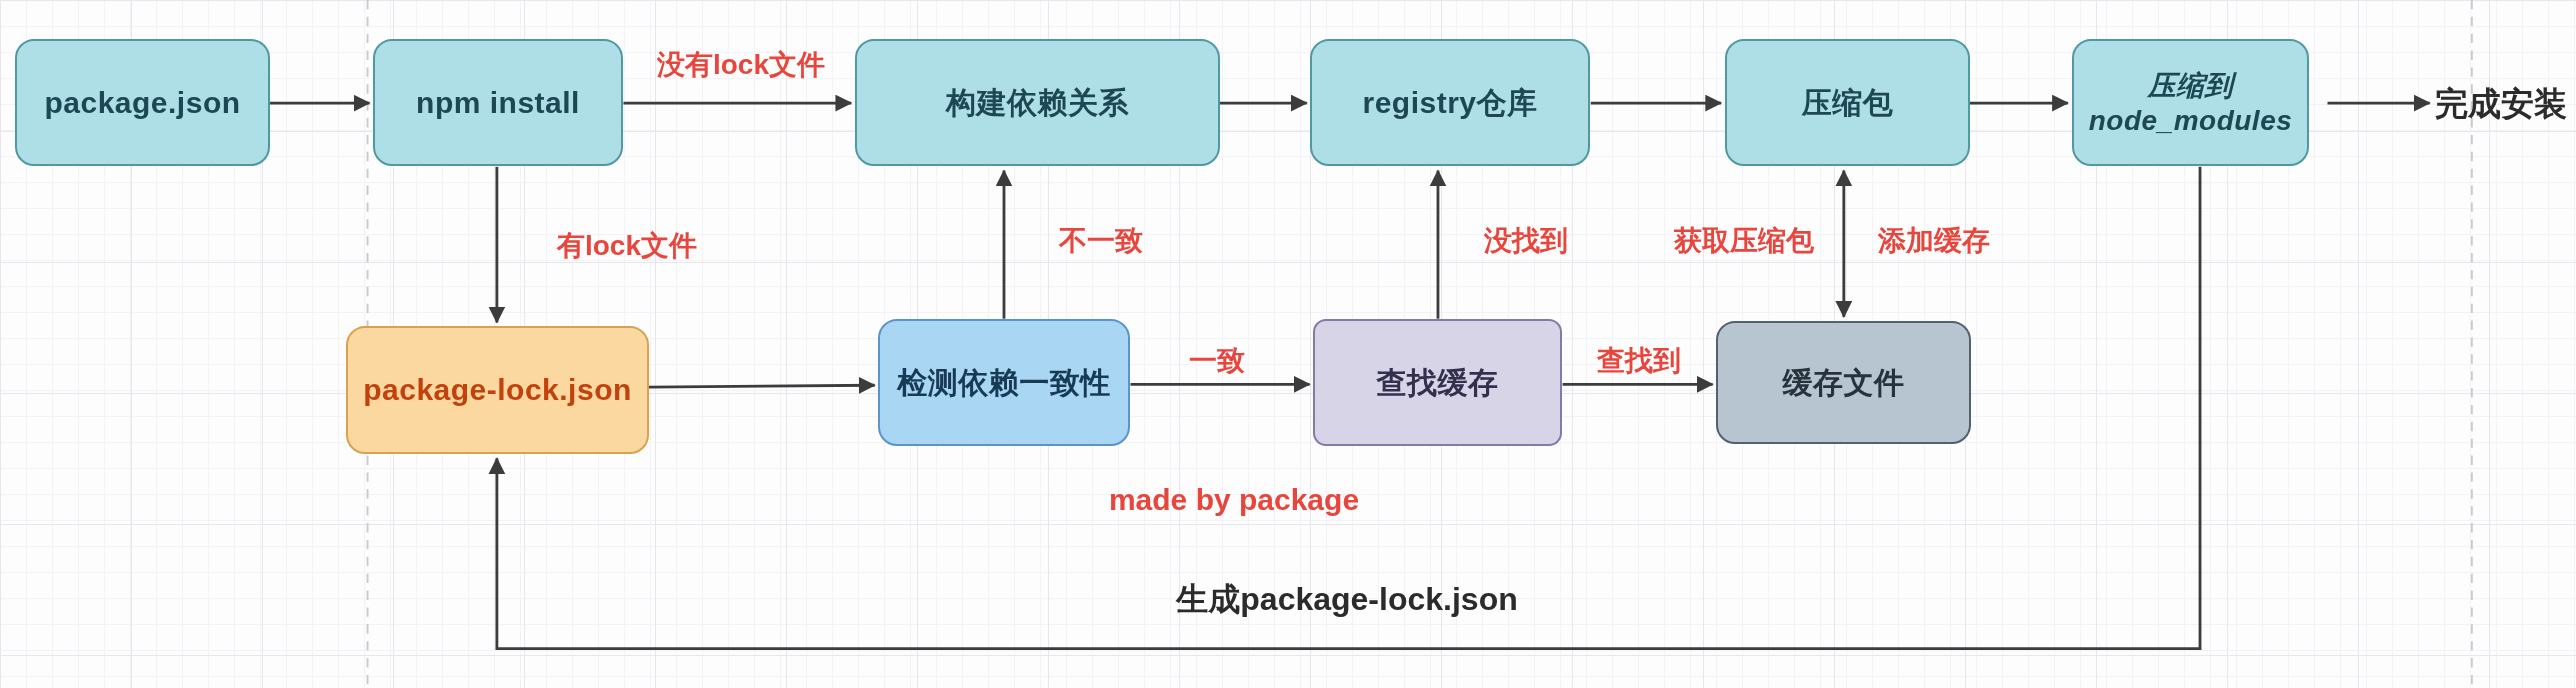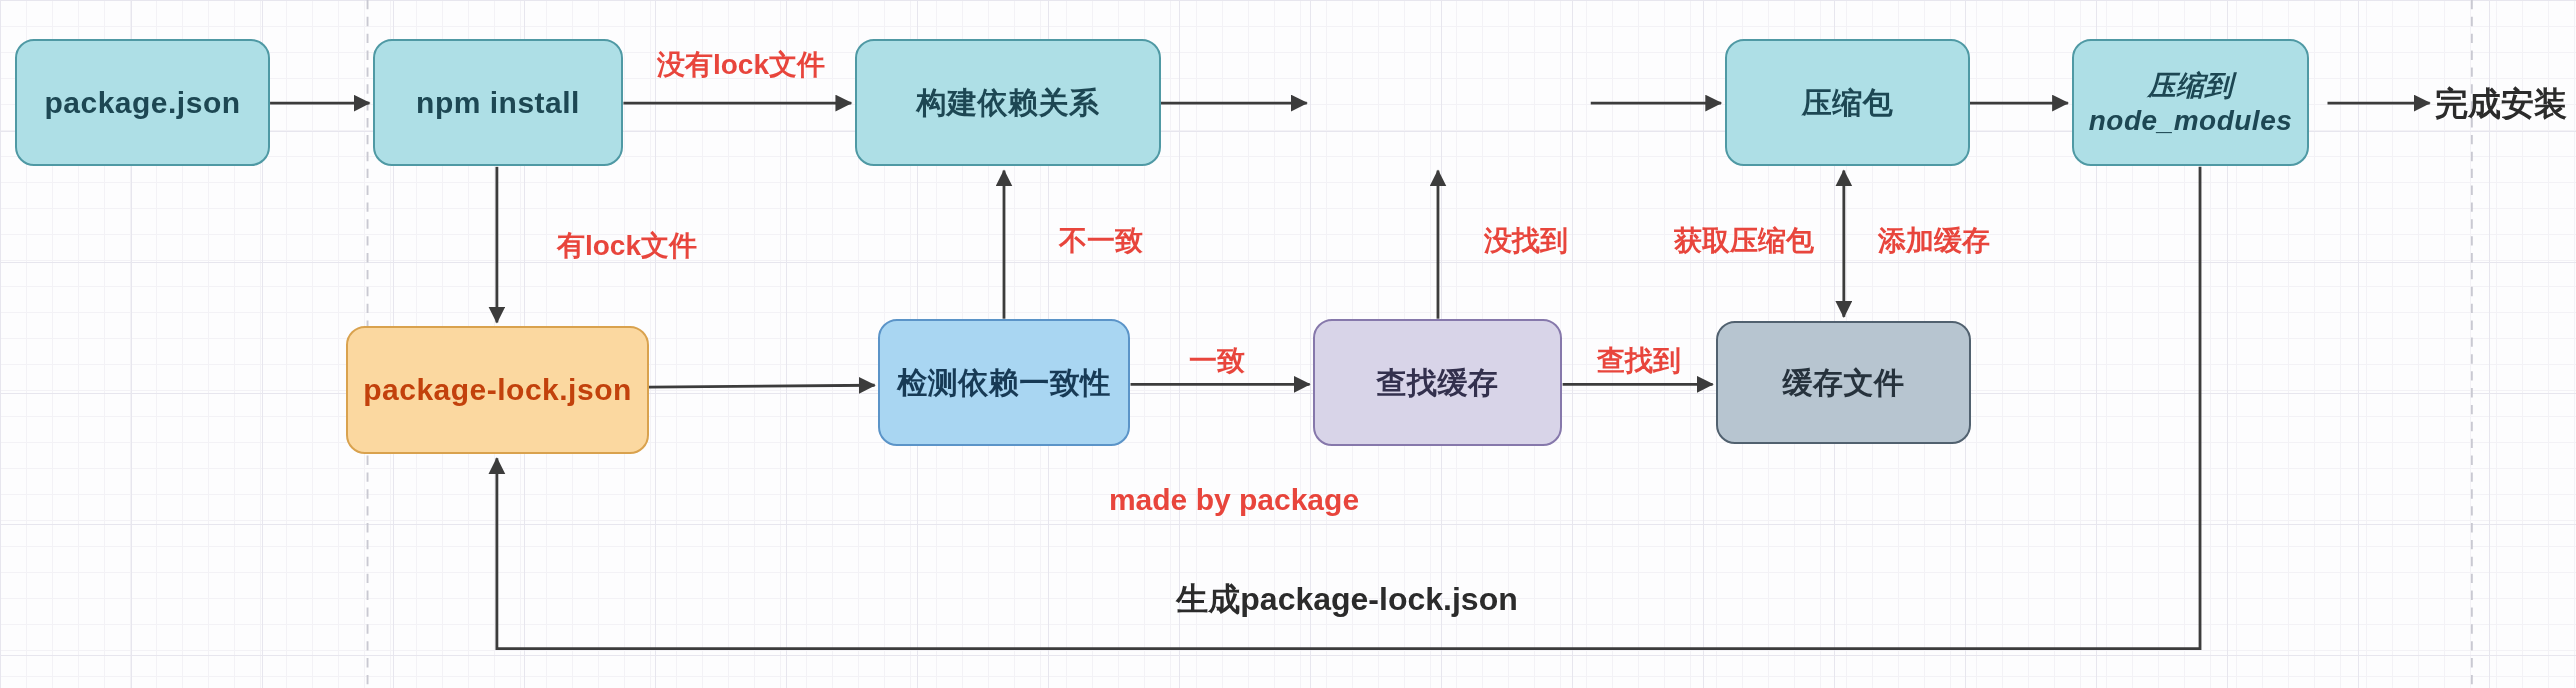--- a/index.html
+++ b/index.html
@@ -16,26 +16,26 @@
   }
   svg.wires{position:absolute;left:0;top:0;width:2576px;height:688px;}
   .node{
     position:absolute;box-sizing:border-box;border:2.8px solid;border-radius:19px;
     display:flex;align-items:center;justify-content:center;text-align:center;
     font-size:30px;font-weight:bold;line-height:1.25;letter-spacing:0.5px;
   }
   .teal   {background:#aedfe6;border-color:#4f99a4;color:#1d4753;}
   .orange {background:#fbd8a0;border-color:#d9a24e;color:#c2410c;}
   .blue   {background:#a9d6f2;border-color:#5b94c8;color:#173a55;align-items:center;}
-  .purple {background:#d8d4e8;border-color:#8678ab;color:#33304d;}
+  .purple {background:#d8d4e8;border-color:#8678ab;color:#33304d;border-radius:13px;}
   .gray   {background:#b7c5d0;border-color:#51616f;color:#26323c;}
 
   #n-package-json {left:15px;  top:39px;  width:255px; height:127px;}
   #n-npm-install  {left:373px; top:39px;  width:250px; height:127px;}
-  #n-build-deps   {left:855px; top:39px;  width:306px; height:127px;}
+  #n-build-deps   {left:855px; top:39px;  width:365px; height:127px;}
   #n-registry     {left:1310px;top:39px;  width:280px; height:127px;}
   #n-tarball      {left:1725px;top:39px;  width:245px; height:127px;}
   #n-extract      {left:2072px;top:39px;  width:237px; height:127px;font-size:28px;font-style:italic;}
   #n-package-lock {left:346px; top:326px; width:303px; height:128px;}
   #n-check        {left:878px; top:319px; width:252px; height:127px;}
   #n-find-cache   {left:1313px;top:319px; width:249px; height:127px;}
   #n-cache-file   {left:1716px;top:321px; width:255px; height:123px;}
 
   .lbl{position:absolute;transform:translate(-50%,-50%);white-space:nowrap;
        font-size:28px;font-weight:bold;color:#e8453c;}
@@ -87,20 +87,23 @@
 
   <div class="node teal" id="n-package-json">
     <span>package.json</span>
   </div>
   <div class="node teal" id="n-npm-install">
     <span>npm install</span>
   </div>
   <div class="node teal" id="n-build-deps">
     <span>构建依赖关系</span>
   </div>
+  <div class="node teal" id="n-registry">
+    <span>registry仓库</span>
+  </div>
   <div class="node teal" id="n-tarball">
     <span>压缩包</span>
   </div>
   <div class="node teal" id="n-extract">
     <span>
       <span>压缩到</span><br>
       <span>node_modules</span>
     </span>
   </div>
   <div class="node orange" id="n-package-lock">

